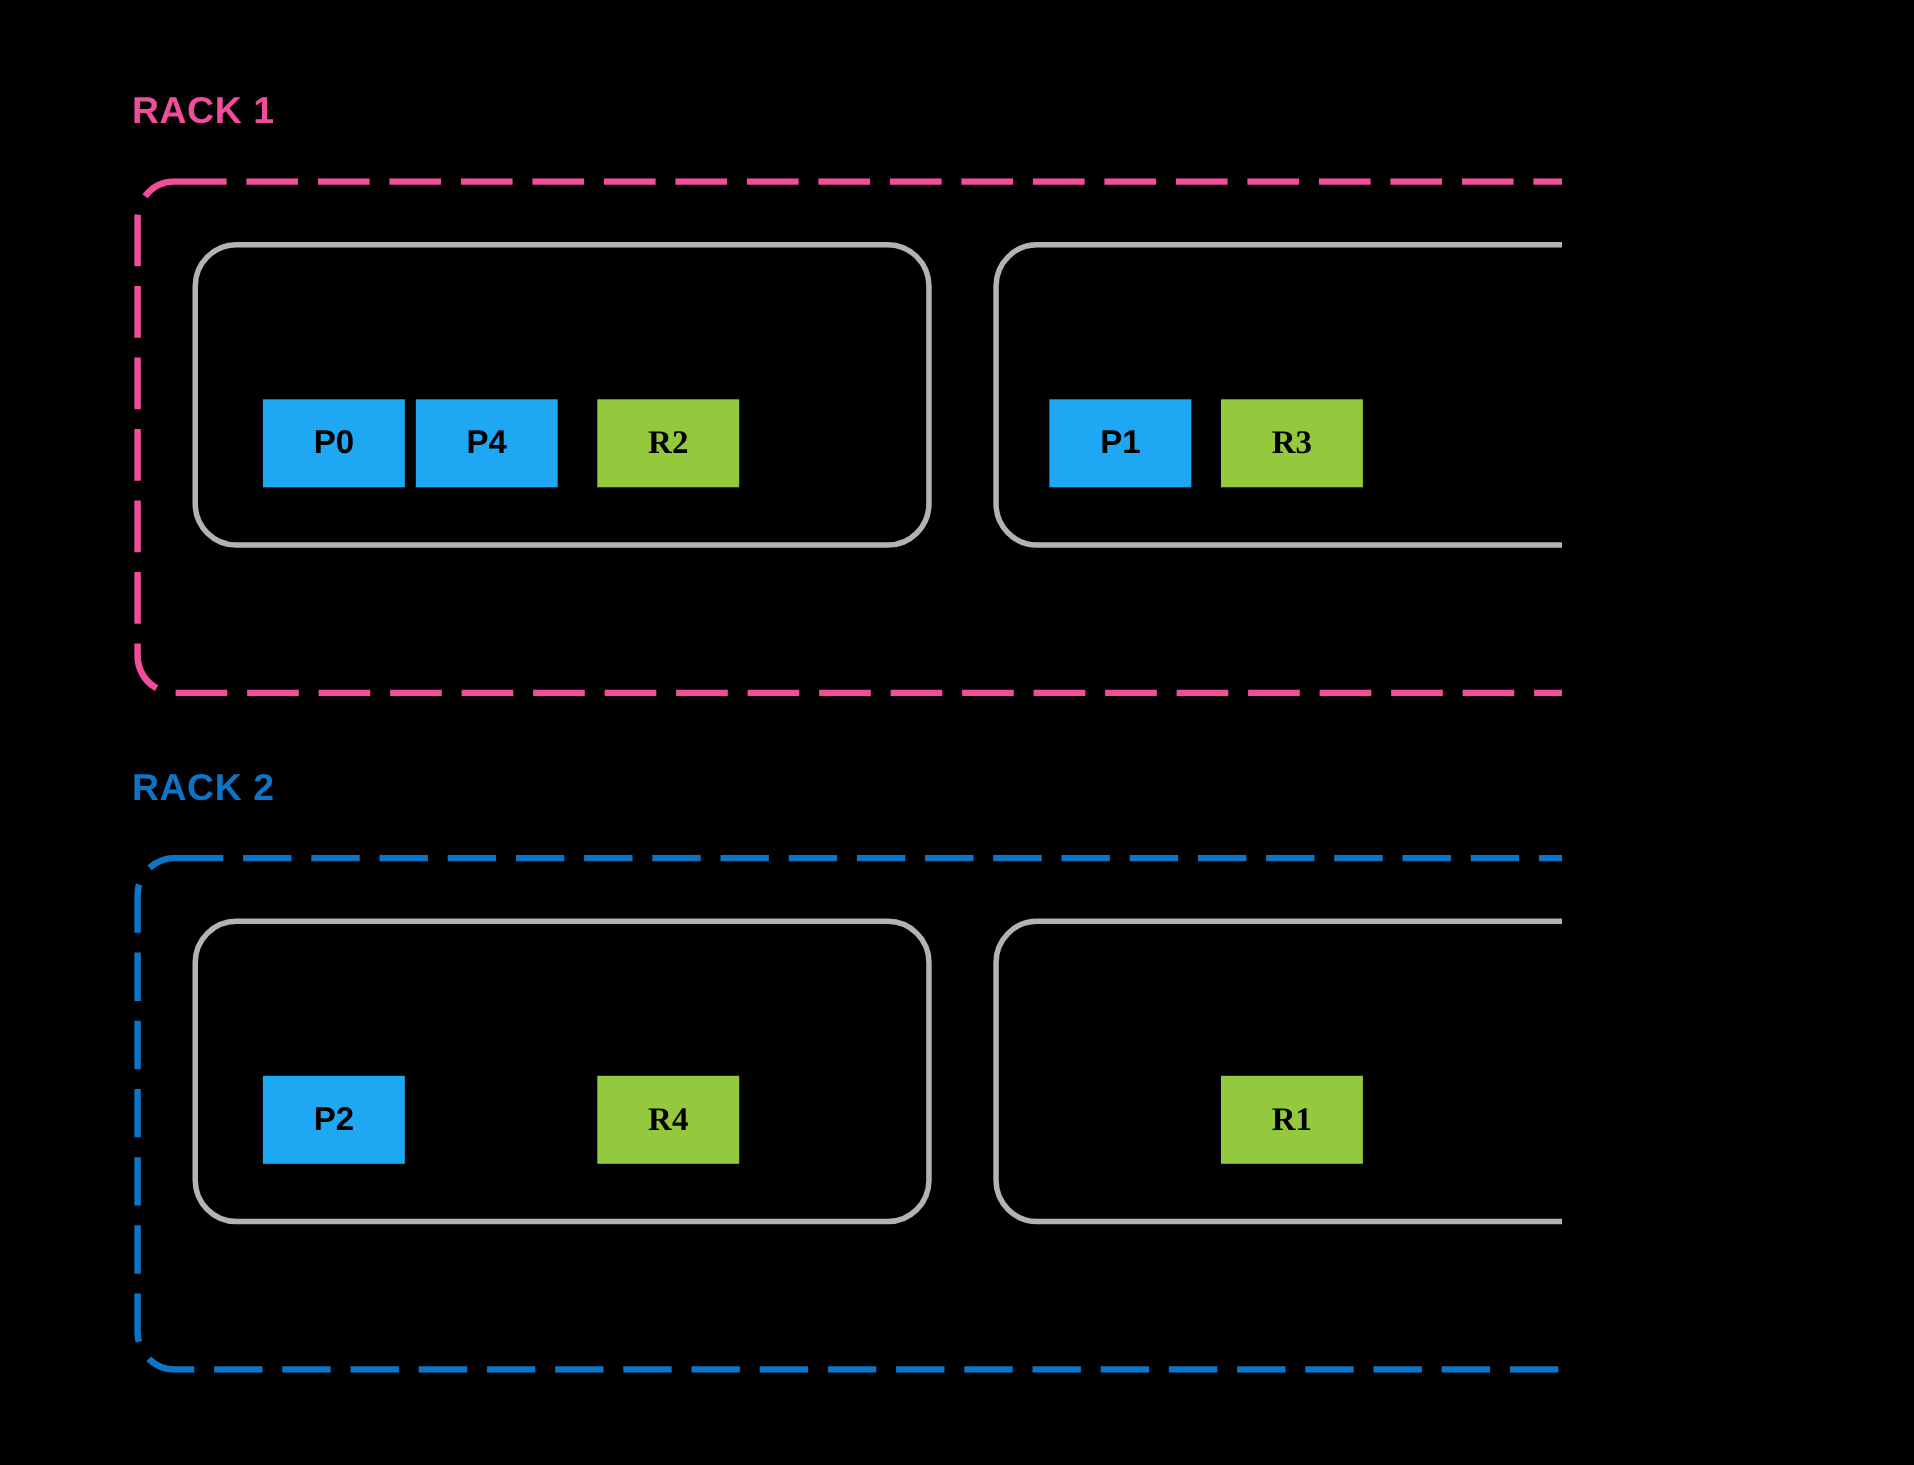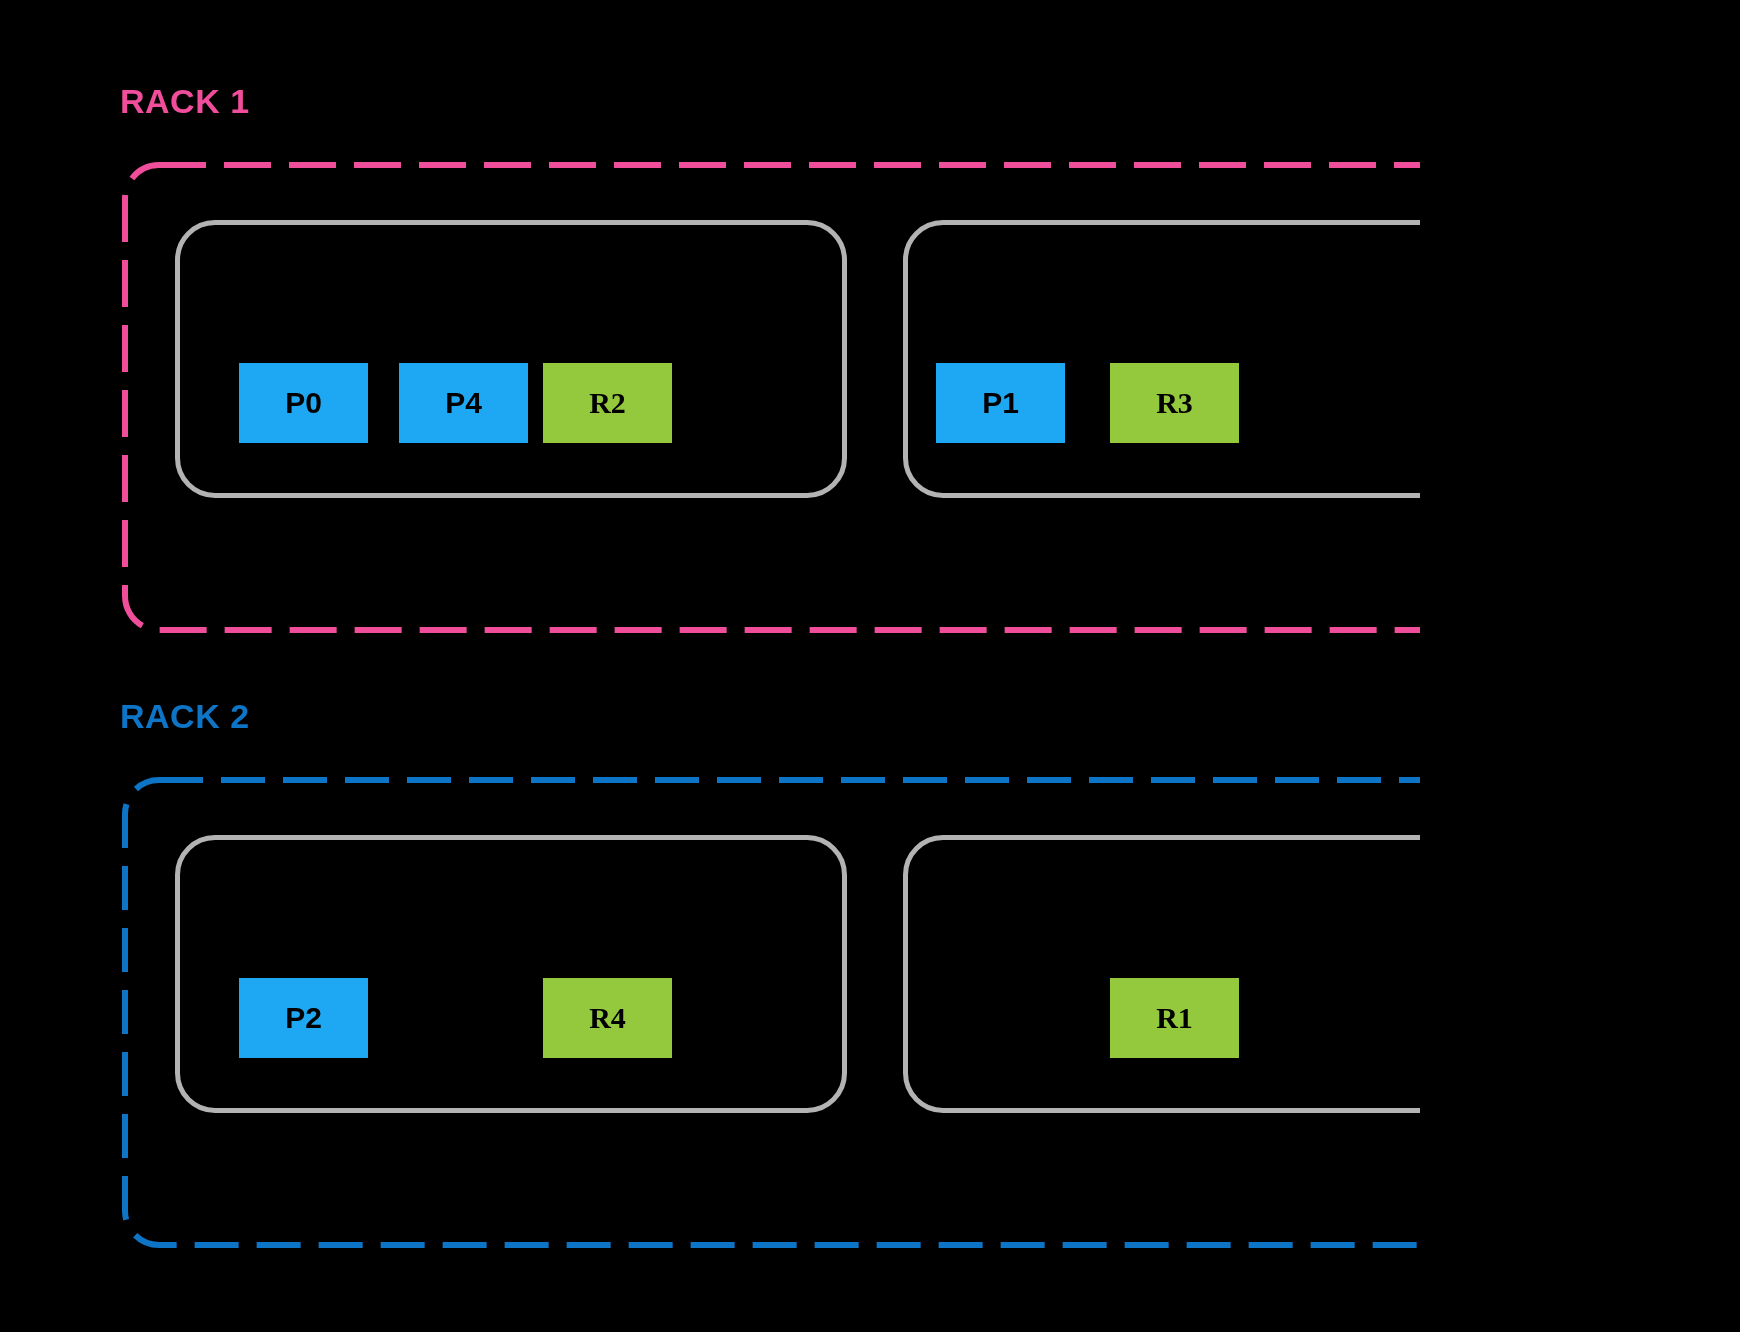--- a/index.html
+++ b/index.html
@@ -71,23 +71,23 @@
     height: 80px;
     line-height: 80px;
     text-align: center;
     font-size: 30px;
     font-weight: 700;
     color: var(--chip-text, #000000);
   }
   .chip--primary { background: var(--primary-fill, #1EA7F2); }
   .chip--replica { background: var(--replica-fill, #94C93D); font-family: Liberation Serif, serif; }
   .chip--slot1 { left: 43px; margin-left: 16px; }
-  .chip--slot2 { left: 219px; }
+  .chip--slot2 { left: 198px; }
   .chip--slot3 { left: 363px; }
-  .chip--slotA { left: 28px; }
+  .chip--slotA { left: 46px; }
   .chip--slotB { left: 202px; }
 </style>
 </head>
 <body>
 
 <div class="canvas">
 
   <section class="rack rack--1">
     <h2 class="rack-label rack-label--1">RACK 1</h2>
     <svg class="rack-border" width="1536" height="471" viewBox="0 0 1536 471" aria-hidden="true">

